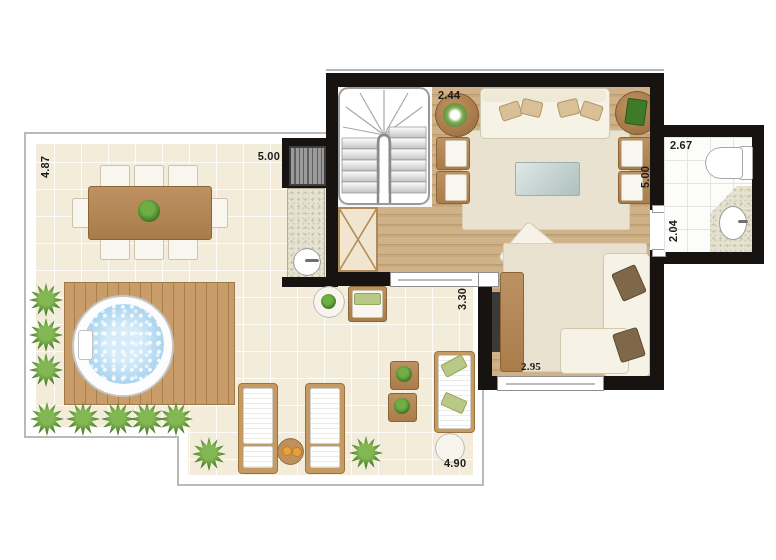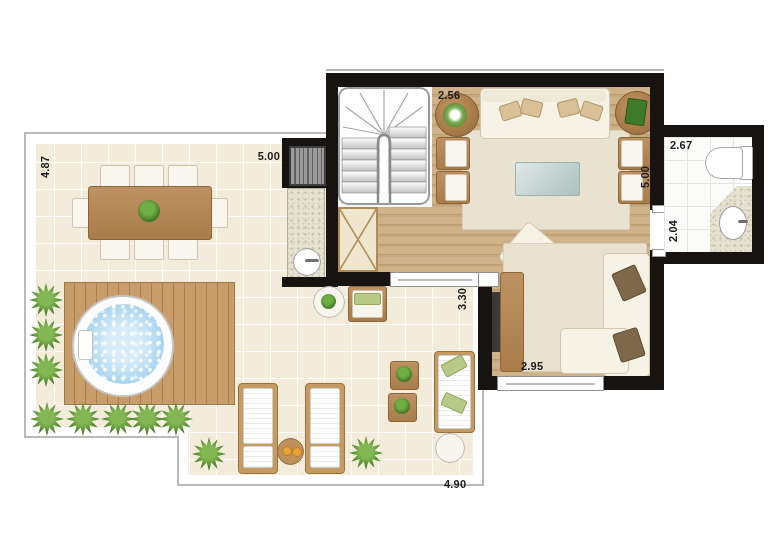--- a/index.html
+++ b/index.html
@@ -217,21 +217,21 @@
 
   <div class="abs bathtile" style="left:664px;top:137px;width:88px;height:115px;"></div>
   <div class="abs" style="left:739px;top:146px;width:12px;height:32px;background:#ffffff;border:1px solid #a6a6a6;border-radius:2px;"></div>
   <div class="abs" style="left:705px;top:147px;width:36px;height:30px;background:#ffffff;border:1px solid #a6a6a6;border-radius:16px 4px 4px 16px;"></div>
   <div class="abs granite" style="left:710px;top:186px;width:42px;height:66px;clip-path:polygon(64% 0,100% 0,100% 100%,0 100%,0 42%);border:none;"></div>
   <div class="abs" style="left:719px;top:206px;width:26px;height:32px;background:#ffffff;border:1px solid #9d9d9d;border-radius:50%;"></div>
   <div class="abs" style="left:738px;top:220px;width:10px;height:3px;background:#6f6f6f;border-radius:2px;"></div>
 
   <div class="abs lbl vlabel" style="left:25px;top:161px;width:40px;">4.87</div>
   <div class="abs lbl hlabel" style="left:248px;top:150px;width:32px;">5.00</div>
-  <div class="abs lbl" style="left:438px;top:89px;width:32px;">2.56</div>
+  <div class="abs lbl" style="left:438px;top:89px;width:32px;">2.44</div>
   <div class="abs lbl vlabel" style="left:625px;top:171px;width:40px;">5.00</div>
   <div class="abs lbl" style="left:670px;top:139px;width:32px;">2.67</div>
   <div class="abs lbl vlabel" style="left:653px;top:225px;width:40px;">2.04</div>
   <div class="abs lbl vlabel" style="left:442px;top:293px;width:40px;">3.30</div>
-  <div class="abs lbl" style="left:521px;top:360px;width:32px;">2.95</div>
-  <div class="abs lbl" style="left:444px;top:478px;width:32px;">4.90</div>
+  <div class="abs lbl" style="left:521px;top:360px;width:32px;font-family:Liberation Serif, serif;">2.95</div>
+  <div class="abs lbl" style="left:444px;top:457px;width:32px;">4.90</div>
 
 </div>
 
 </body></html>

